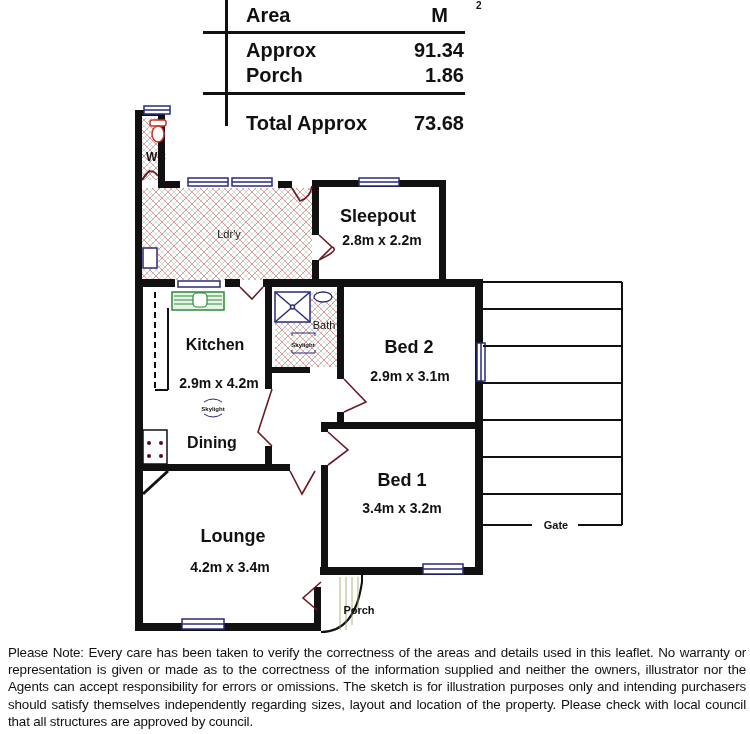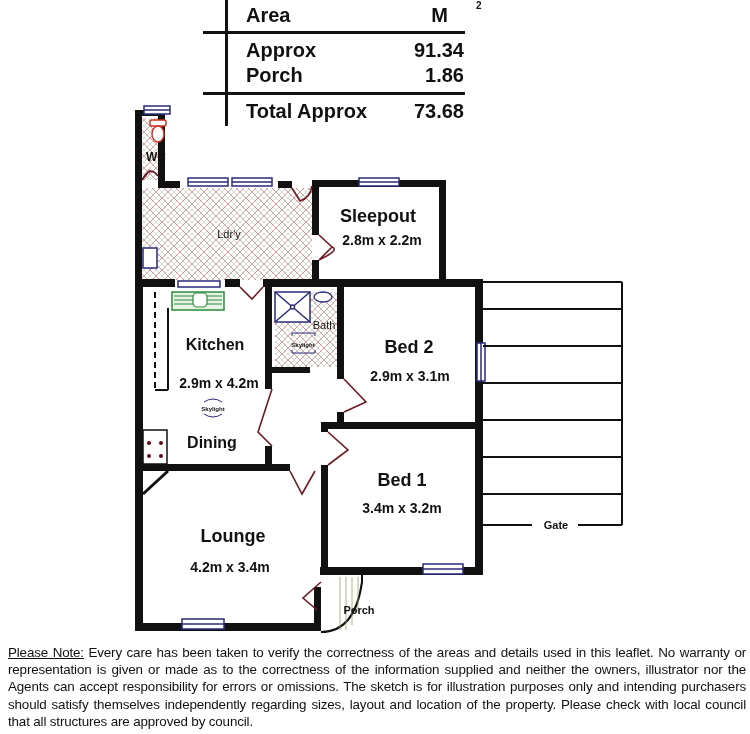--- a/index.html
+++ b/index.html
@@ -5,21 +5,21 @@
   html, body { margin:0; padding:0; background:#ffffff; }
   body { width:750px; height:734px; position:relative; overflow:hidden; font-family:"Liberation Sans", sans-serif; color:#111; }
   .area-table { position:absolute; left:203px; top:0; width:262px; height:126px; }
   .area-table .vline { position:absolute; left:22px; top:0; width:3px; height:126px; background:#111; }
   .area-table .hline { position:absolute; left:0; width:262px; height:3px; background:#111; }
   .area-table .row { position:absolute; left:43px; width:218px; font-weight:bold; font-size:20px; display:flex; justify-content:space-between; }
   .area-table .unit-sup { position:absolute; font-size:10px; font-weight:bold; }
   svg.plan { position:absolute; left:0; top:0; }
   .room-label { font-family:"Liberation Sans", sans-serif; font-weight:bold; fill:#111; }
   .note { position:absolute; left:8px; top:644px; width:738px; font-family:"Liberation Sans", sans-serif; font-size:13.4px; line-height:17.2px; color:#111; text-align:justify; letter-spacing:-0.15px; }
-  .note .lead { text-decoration:underline; }
+  .note .lead { }
 </style>
 </head>
 <body>
 
 <div class="area-table">
   <div class="vline"></div>
   <div class="row" style="top:4px;align-items:flex-end;">
     <span>Area</span>
     <span style="margin-right:16px;">M</span>
   </div>
@@ -27,21 +27,21 @@
   <div class="hline" style="top:31px;"></div>
   <div class="row" style="top:39px;">
     <span>Approx</span>
     <span>91.34</span>
   </div>
   <div class="row" style="top:64px;">
     <span>Porch</span>
     <span>1.86</span>
   </div>
   <div class="hline" style="top:92px;"></div>
-  <div class="row" style="top:100px;gap:40px;">
+  <div class="row" style="top:112px;gap:40px;">
     <span>Total Approx</span>
     <span>73.68</span>
   </div>
 </div>
 
 <svg class="plan" width="750" height="640" viewBox="0 0 750 640">
   <defs>
     <pattern id="tile" width="12" height="12" patternUnits="userSpaceOnUse">
       <path d="M0 0 L12 12 M12 0 L0 12" stroke="#c87070" stroke-width="0.7" fill="none"></path>
       <path d="M6 0 L12 6 M0 6 L6 12 M6 0 L0 6 M12 6 L6 12" stroke="#8aa88a" stroke-width="0.4" fill="none"></path>

